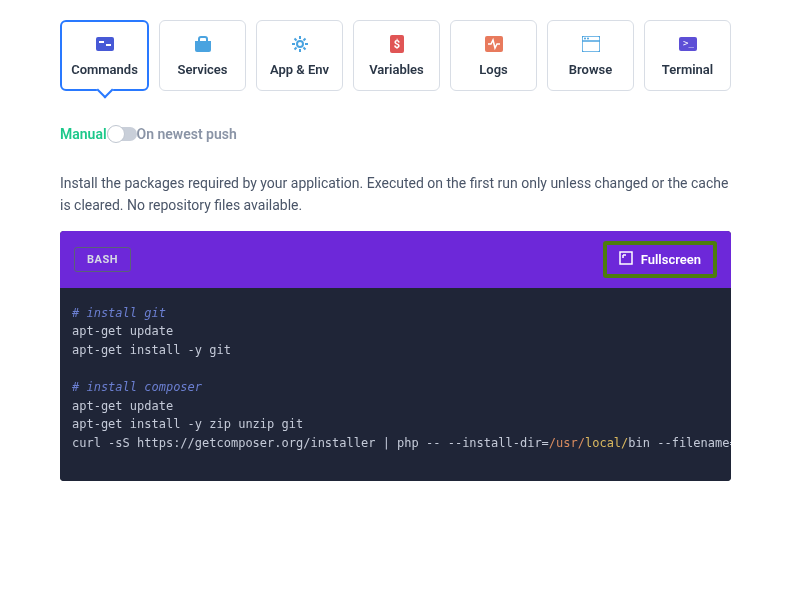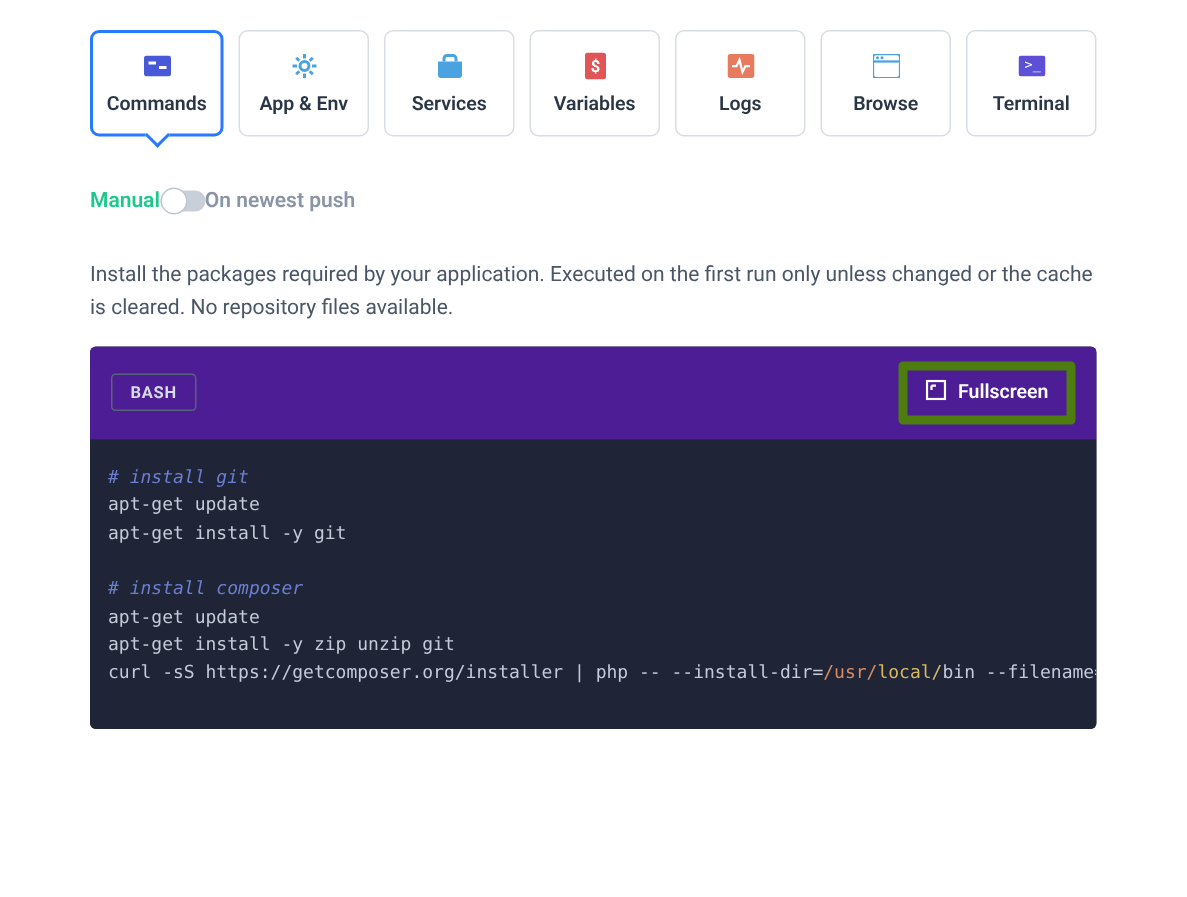--- a/index.html
+++ b/index.html
@@ -118,36 +118,36 @@
     .code-block {
       background: #2b3245;
       border-radius: 4px;
       overflow: hidden;
     }
     .code-header {
       display: flex;
       justify-content: space-between;
       align-items: center;
       padding: 10px 14px;
-      background: #4c1d95;
+      background: #6d28d9;
     }
     .code-lang {
       border: 1px solid #5a6278;
       color: #d6dae4;
       font-size: 11px;
       font-weight: 700;
       padding: 5px 12px;
       border-radius: 3px;
       letter-spacing: 0.5px;
     }
     .fullscreen-btn {
       display: flex;
       align-items: center;
       gap: 8px;
-      border: 6px solid #4d7c0f;
+      border: 4px solid #4d7c0f;
       color: #fff;
       font-size: 13px;
       font-weight: 600;
       padding: 6px 12px;
       border-radius: 3px;
       cursor: pointer;
     }
     .code-body {
       background: #1f2537;
       padding: 16px 12px 28px;
@@ -171,35 +171,35 @@
       <svg width="18" height="14" viewBox="0 0 18 14">
           <rect x="0" y="0" width="18" height="14" rx="2" fill="#4759d6"></rect>
           <rect x="3" y="4" width="5" height="2" fill="#fff"></rect>
           <rect x="10" y="7" width="5" height="2" fill="#fff"></rect>
         </svg>
     </span>
     <span class="tab-label">Commands</span>
   </div>
   <div class="tab">
     <span class="tab-icon">
+      <svg width="20" height="16" viewBox="0 0 20 16">
+          <path d="M2 5h16v9a2 2 0 0 1-2 2H4a2 2 0 0 1-2-2z" fill="#4aa3e0"></path>
+          <path d="M6 5V3a2 2 0 0 1 2-2h4a2 2 0 0 1 2 2v2" fill="none" stroke="#4aa3e0" stroke-width="2"></path>
+        </svg>
+    </span>
+    <span class="tab-label">Services</span>
+  </div>
+  <div class="tab">
+    <span class="tab-icon">
       <svg width="18" height="18" viewBox="0 0 18 18">
           <circle cx="9" cy="9" r="3" fill="none" stroke="#4aa3e0" stroke-width="2"></circle>
           <path d="M9 1v3M9 14v3M1 9h3M14 9h3M3.5 3.5l2 2M12.5 12.5l2 2M14.5 3.5l-2 2M5.5 12.5l-2 2" stroke="#4aa3e0" stroke-width="2"></path>
         </svg>
     </span>
     <span class="tab-label">App &amp; Env</span>
-  </div>
-  <div class="tab">
-    <span class="tab-icon">
-      <svg width="20" height="16" viewBox="0 0 20 16">
-          <path d="M2 5h16v9a2 2 0 0 1-2 2H4a2 2 0 0 1-2-2z" fill="#4aa3e0"></path>
-          <path d="M6 5V3a2 2 0 0 1 2-2h4a2 2 0 0 1 2 2v2" fill="none" stroke="#4aa3e0" stroke-width="2"></path>
-        </svg>
-    </span>
-    <span class="tab-label">Services</span>
   </div>
   <div class="tab">
     <span class="tab-icon">
       <svg width="14" height="18" viewBox="0 0 14 18">
           <rect x="0" y="0" width="14" height="18" rx="2" fill="#e05555"></rect>
           <text x="7" y="13" text-anchor="middle" fill="#fff" font-size="11" font-weight="bold">$</text>
         </svg>
     </span>
     <span class="tab-label">Variables</span>
   </div>

